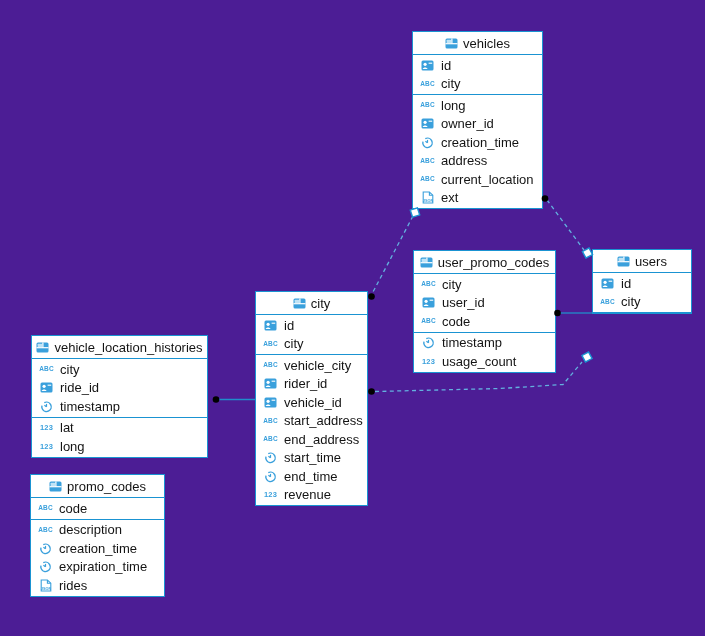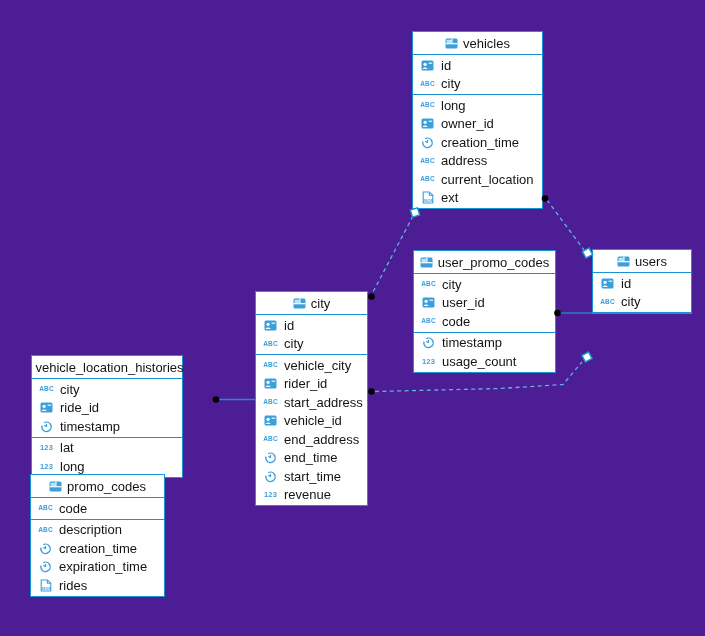--- a/index.html
+++ b/index.html
@@ -238,70 +238,70 @@
               <rect x="0.5" y="0.5" width="12" height="10" rx="1.5" fill="#3aa0dc"></rect>
               <circle cx="4.1" cy="4.3" r="1.6" fill="#fff"></circle>
               <path d="M1.7 8.9 C2.1 6.9 6.1 6.9 6.5 8.9 Z" fill="#fff"></path>
               <line x1="7.6" y1="3.2" x2="11.2" y2="3.2" stroke="#fff" stroke-width="1.1"></line>
             </svg>
           </span>
           <span class="cname">rider_id</span>
         </div>
         <div class="row">
           <span class="ticon">
+            <svg width="13" height="11" viewBox="0 0 13 11">
+              <rect x="0.5" y="0.5" width="12" height="10" rx="1.5" fill="#3aa0dc"></rect>
+              <circle cx="4.1" cy="4.3" r="1.6" fill="#fff"></circle>
+              <path d="M1.7 8.9 C2.1 6.9 6.1 6.9 6.5 8.9 Z" fill="#fff"></path>
+              <line x1="7.6" y1="3.2" x2="11.2" y2="3.2" stroke="#fff" stroke-width="1.1"></line>
+            </svg>
+          </span>
+          <span class="cname">vehicle_id</span>
+        </div>
+        <div class="row">
+          <span class="ticon">
             <span class="glyph abc">ABC</span>
           </span>
           <span class="cname">start_address</span>
         </div>
         <div class="row">
           <span class="ticon">
-            <svg width="13" height="11" viewBox="0 0 13 11">
-              <rect x="0.5" y="0.5" width="12" height="10" rx="1.5" fill="#3aa0dc"></rect>
-              <circle cx="4.1" cy="4.3" r="1.6" fill="#fff"></circle>
-              <path d="M1.7 8.9 C2.1 6.9 6.1 6.9 6.5 8.9 Z" fill="#fff"></path>
-              <line x1="7.6" y1="3.2" x2="11.2" y2="3.2" stroke="#fff" stroke-width="1.1"></line>
-            </svg>
-          </span>
-          <span class="cname">vehicle_id</span>
-        </div>
-        <div class="row">
-          <span class="ticon">
             <span class="glyph abc">ABC</span>
           </span>
           <span class="cname">end_address</span>
         </div>
         <div class="row">
           <span class="ticon">
             <svg width="13" height="13" viewBox="0 0 13 13">
               <circle cx="6.5" cy="6.8" r="4.7" fill="none" stroke="#3aa0dc" stroke-width="1.4" stroke-dasharray="25 4.5" transform="rotate(-118 6.5 6.8)"></circle>
               <line x1="6.5" y1="6.8" x2="6.5" y2="3.9" stroke="#3aa0dc" stroke-width="1.2"></line>
               <line x1="6.5" y1="6.8" x2="4.4" y2="5.2" stroke="#3aa0dc" stroke-width="1.2"></line>
             </svg>
           </span>
+          <span class="cname">start_time</span>
+        </div>
+        <div class="row">
+          <span class="ticon">
+            <svg width="13" height="13" viewBox="0 0 13 13">
+              <circle cx="6.5" cy="6.8" r="4.7" fill="none" stroke="#3aa0dc" stroke-width="1.4" stroke-dasharray="25 4.5" transform="rotate(-118 6.5 6.8)"></circle>
+              <line x1="6.5" y1="6.8" x2="6.5" y2="3.9" stroke="#3aa0dc" stroke-width="1.2"></line>
+              <line x1="6.5" y1="6.8" x2="4.4" y2="5.2" stroke="#3aa0dc" stroke-width="1.2"></line>
+            </svg>
+          </span>
           <span class="cname">end_time</span>
         </div>
         <div class="row">
           <span class="ticon">
-            <svg width="13" height="13" viewBox="0 0 13 13">
-              <circle cx="6.5" cy="6.8" r="4.7" fill="none" stroke="#3aa0dc" stroke-width="1.4" stroke-dasharray="25 4.5" transform="rotate(-118 6.5 6.8)"></circle>
-              <line x1="6.5" y1="6.8" x2="6.5" y2="3.9" stroke="#3aa0dc" stroke-width="1.2"></line>
-              <line x1="6.5" y1="6.8" x2="4.4" y2="5.2" stroke="#3aa0dc" stroke-width="1.2"></line>
-            </svg>
-          </span>
-          <span class="cname">start_time</span>
-        </div>
-        <div class="row">
-          <span class="ticon">
             <span class="glyph num">123</span>
           </span>
           <span class="cname">revenue</span>
         </div>
       </div>
     </div>
-    <div class="table" style="left:31px;top:355px;width:152px">
+    <div class="table" style="left:31px;top:335px;width:177px">
       <div class="thead">
         <svg width="13" height="11" viewBox="0 0 13 11">
           <rect x="0.5" y="0.5" width="12" height="10" rx="1.5" fill="#3aa0dc"></rect>
           <rect x="1.6" y="1.7" width="4.5" height="3.2" rx="0.5" fill="#bfe3f6"></rect>
           <line x1="0.5" y1="5.7" x2="12.5" y2="5.7" stroke="#fff" stroke-width="1.2"></line>
           <line x1="6.9" y1="0.5" x2="6.9" y2="5.7" stroke="#fff" stroke-width="1.2"></line>
         </svg>
         <span class="tname">vehicle_location_histories</span>
       </div>
       <div class="sec pk">

